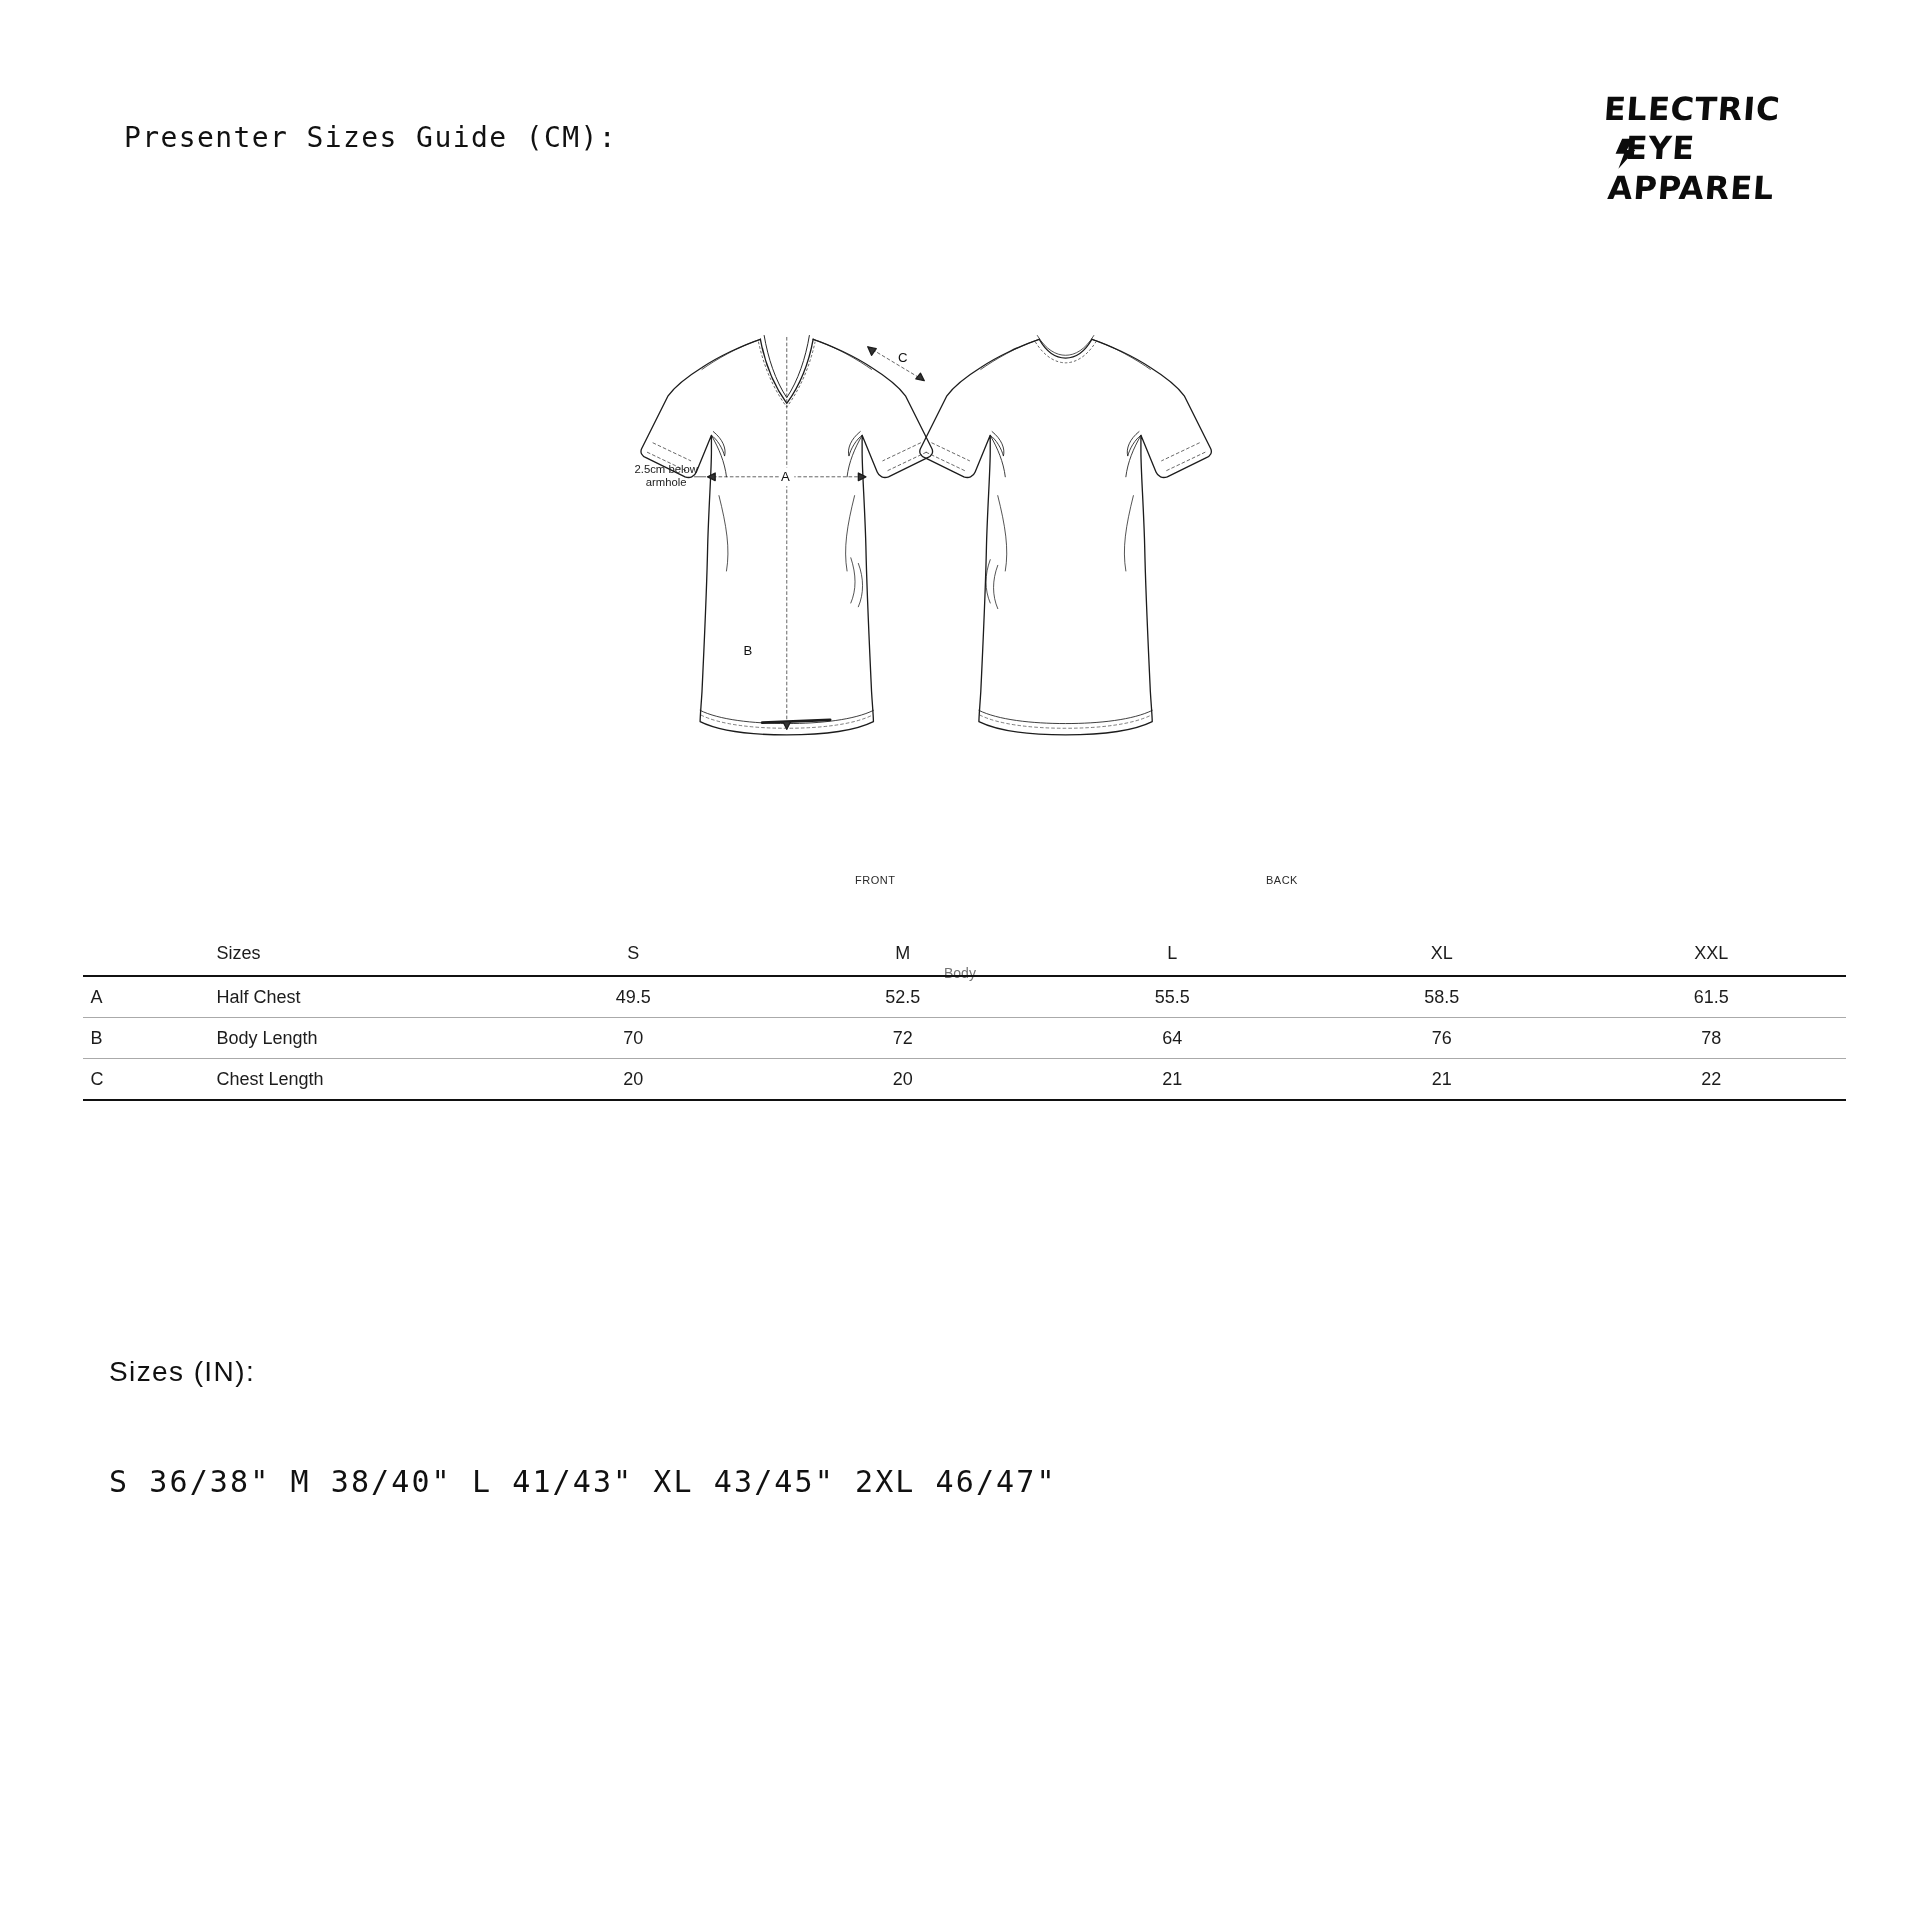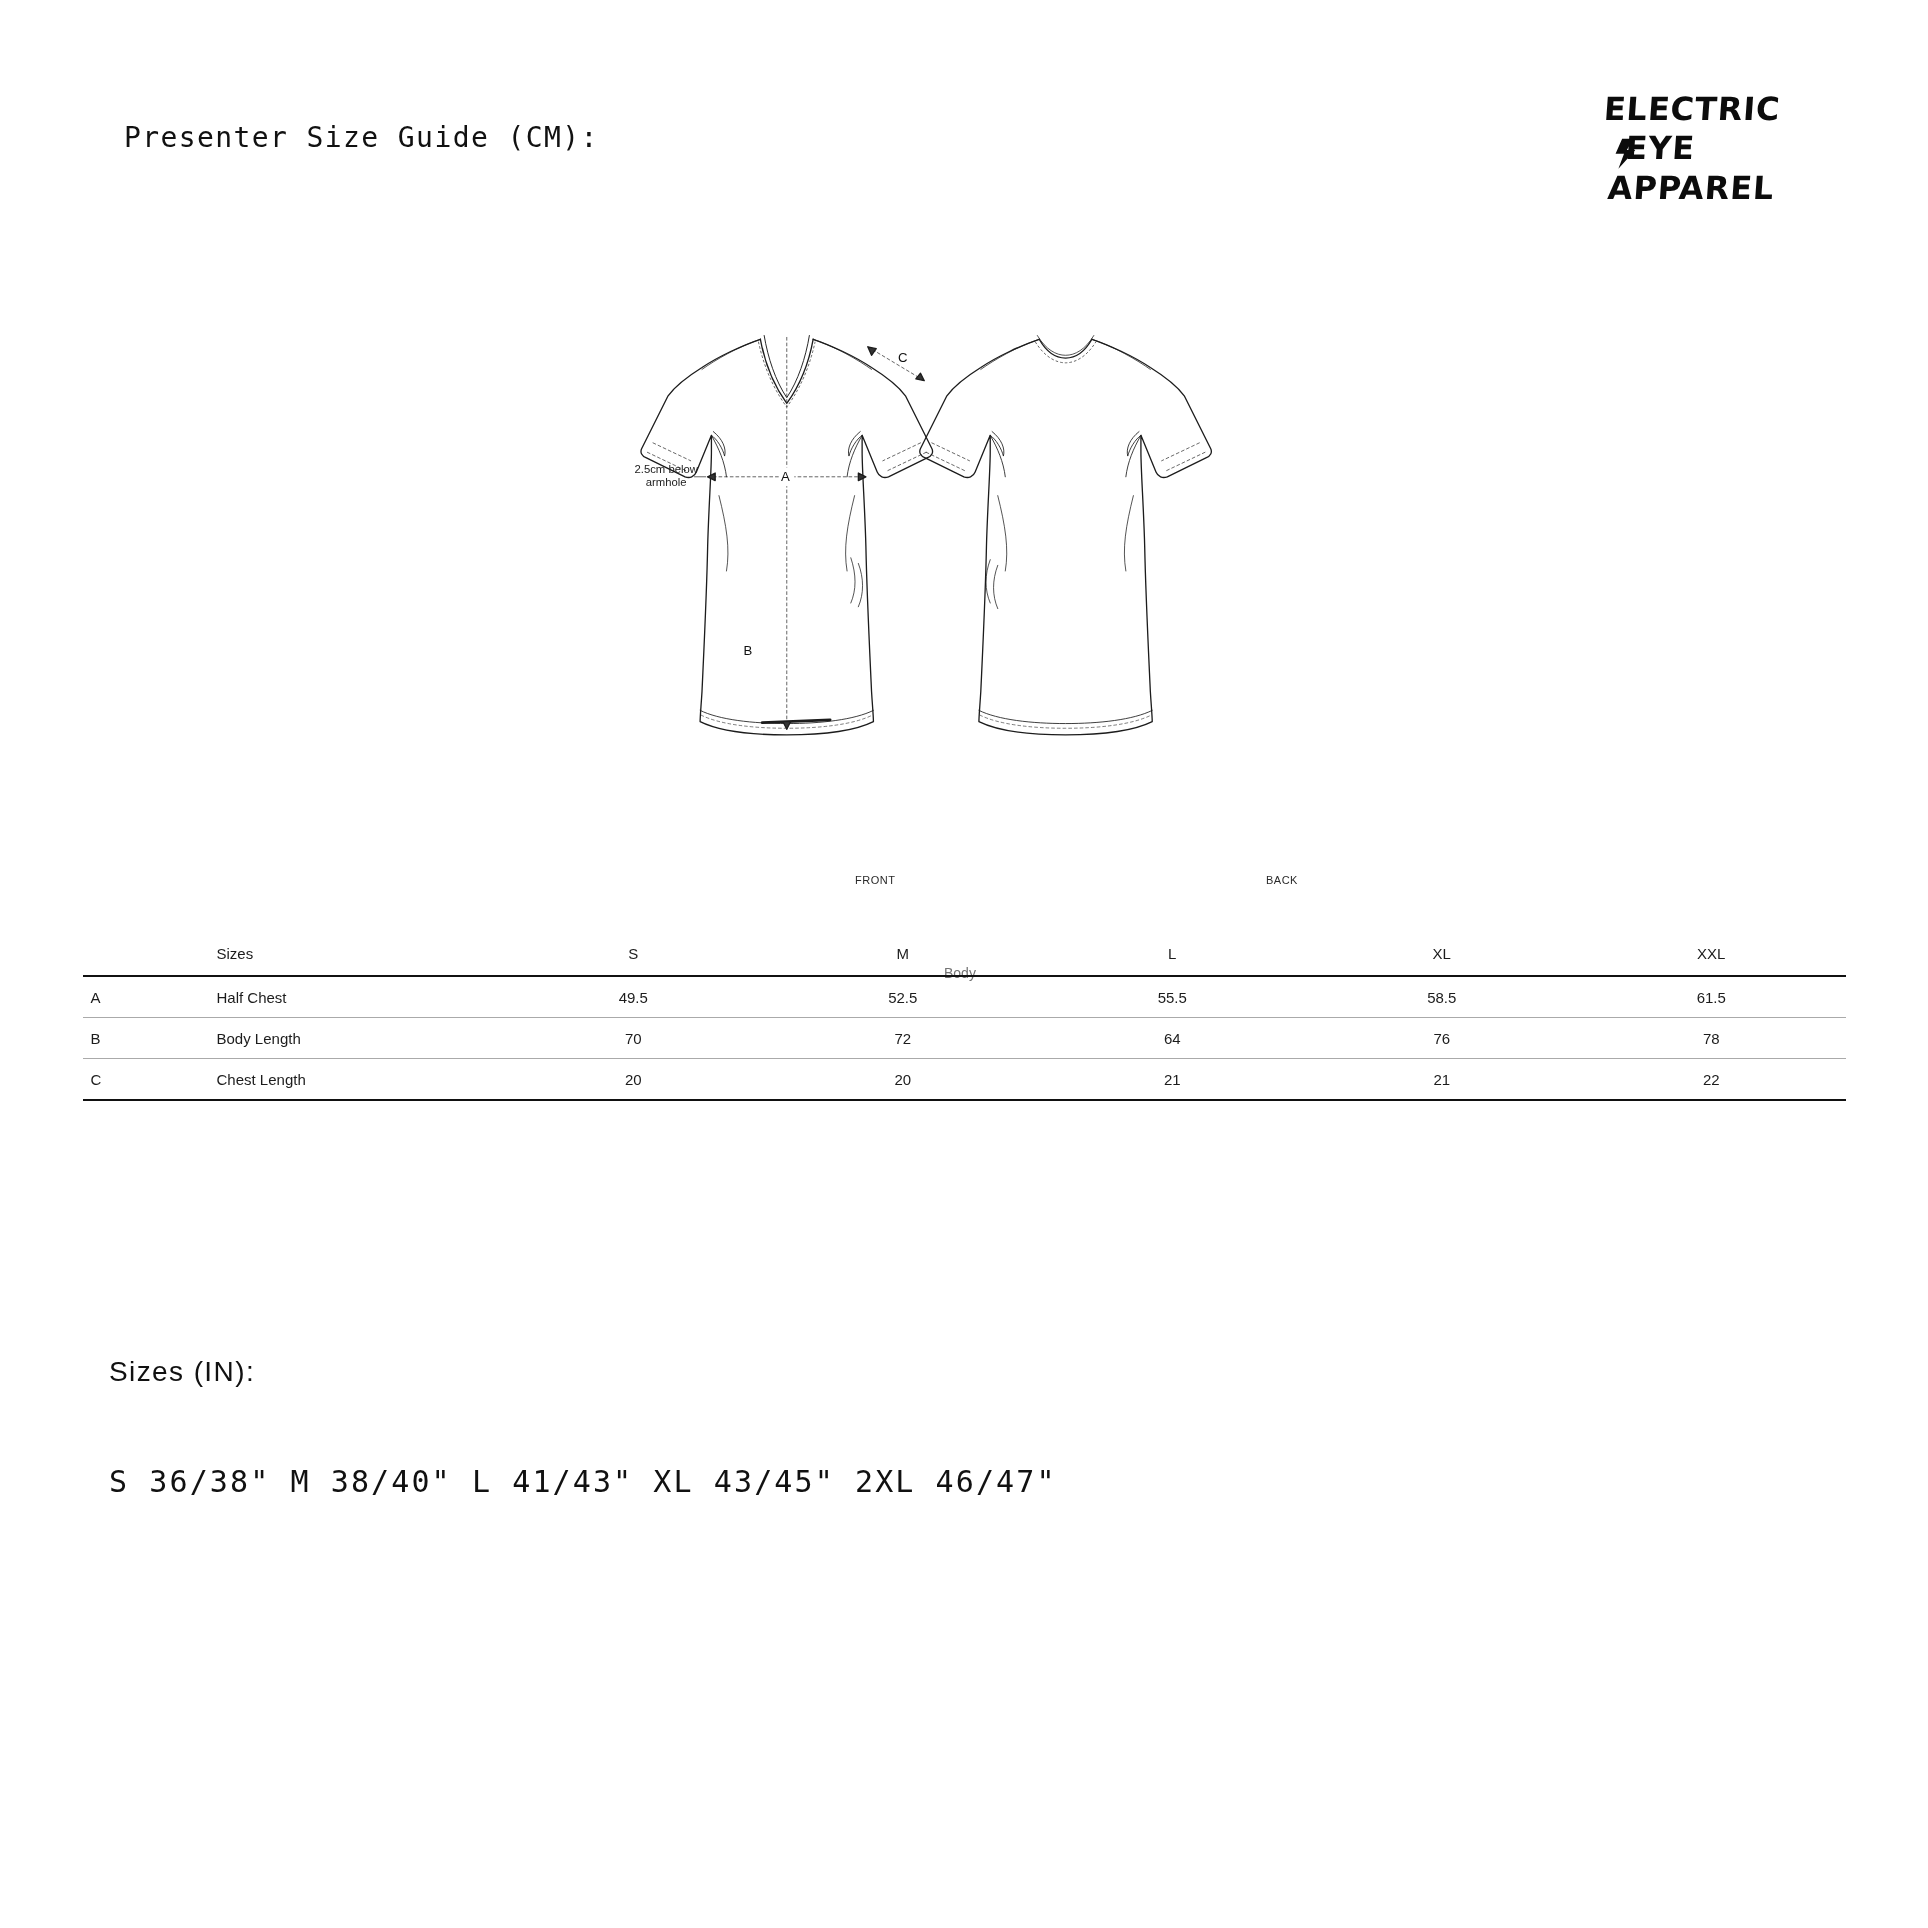--- a/index.html
+++ b/index.html
@@ -57,21 +57,21 @@
   .view-label.front { left: 855px; top: 874px; }
   .view-label.back  { left: 1266px; top: 874px; }
 
   
   .size-table {
     position: absolute;
     left: 83px;
     top: 932px;
     width: 1763px;
     border-collapse: collapse;
-    font-size: 15px;
+    font-size: 18px;
     color: #1c1c1c;
   }
   .size-table th,
   .size-table td {
     padding: 0;
     font-weight: normal;
     text-align: center;
     height: 40px;
     vertical-align: middle;
   }
@@ -122,21 +122,21 @@
     font-family: "DejaVu Sans Mono", monospace;
     font-size: 30px;
     letter-spacing: 2.1px;
     color: #111;
     white-space: nowrap;
   }
 </style>
 </head>
 <body>
 
-<div class="page-title">Presenter Size Guide (CM):</div>
+<div class="page-title">Presenter Sizes Guide (CM):</div>
 
 <div class="brand-logo">
   <svg width="245" height="122" viewBox="0 0 260 130" aria-hidden="true">
     <g fill="#0c0c0c" font-family="DejaVu Sans, sans-serif" font-weight="bold" font-size="34" letter-spacing="1">
       <text x="4" y="32" transform="skewX(-4)">ELECTRIC</text>
       <text x="30" y="74" transform="skewX(-4)">EYE</text>
       <text x="14" y="116" transform="skewX(-4)">APPAREL</text>
     </g>
 
     <path d="M22 52 L34 52 L27 64 L36 64 L18 84 L24 68 L15 68 Z" fill="#0c0c0c"></path>

